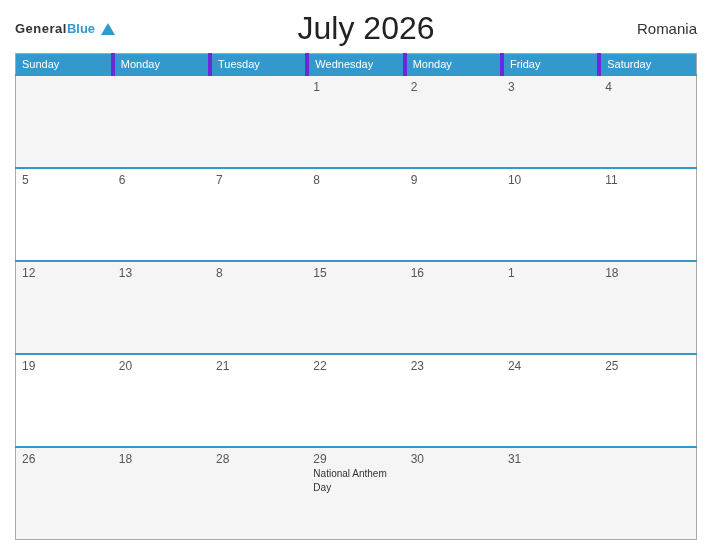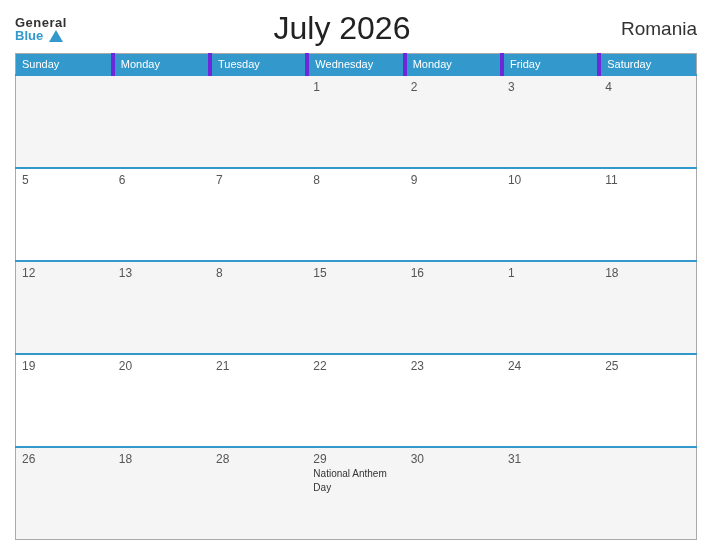--- a/index.html
+++ b/index.html
@@ -18,21 +18,21 @@
       flex-direction: column;
     }
     .header {
       display: flex;
       align-items: center;
       justify-content: space-between;
       margin-bottom: 6px;
     }
     .logo {
       display: flex;
-      flex-direction: column;
+      flex-direction: row;
       line-height: 1;
     }
     .logo-general {
       font-size: 13px;
       font-weight: bold;
       color: #333;
       letter-spacing: 0.5px;
     }
     .logo-blue {
       font-size: 13px;
@@ -52,21 +52,21 @@
       margin-left: 2px;
       margin-bottom: -1px;
     }
     .title {
       font-size: 32px;
       font-weight: normal;
       color: #222;
       text-align: right;
     }
     .country {
-      font-size: 19px;
+      font-size: 15px;
       color: #333;
       text-align: right;
       min-width: 80px;
     }
     .calendar {
       flex: 1;
       border: 1px solid #aaa;
       border-collapse: collapse;
       width: 100%;
       table-layout: fixed;

